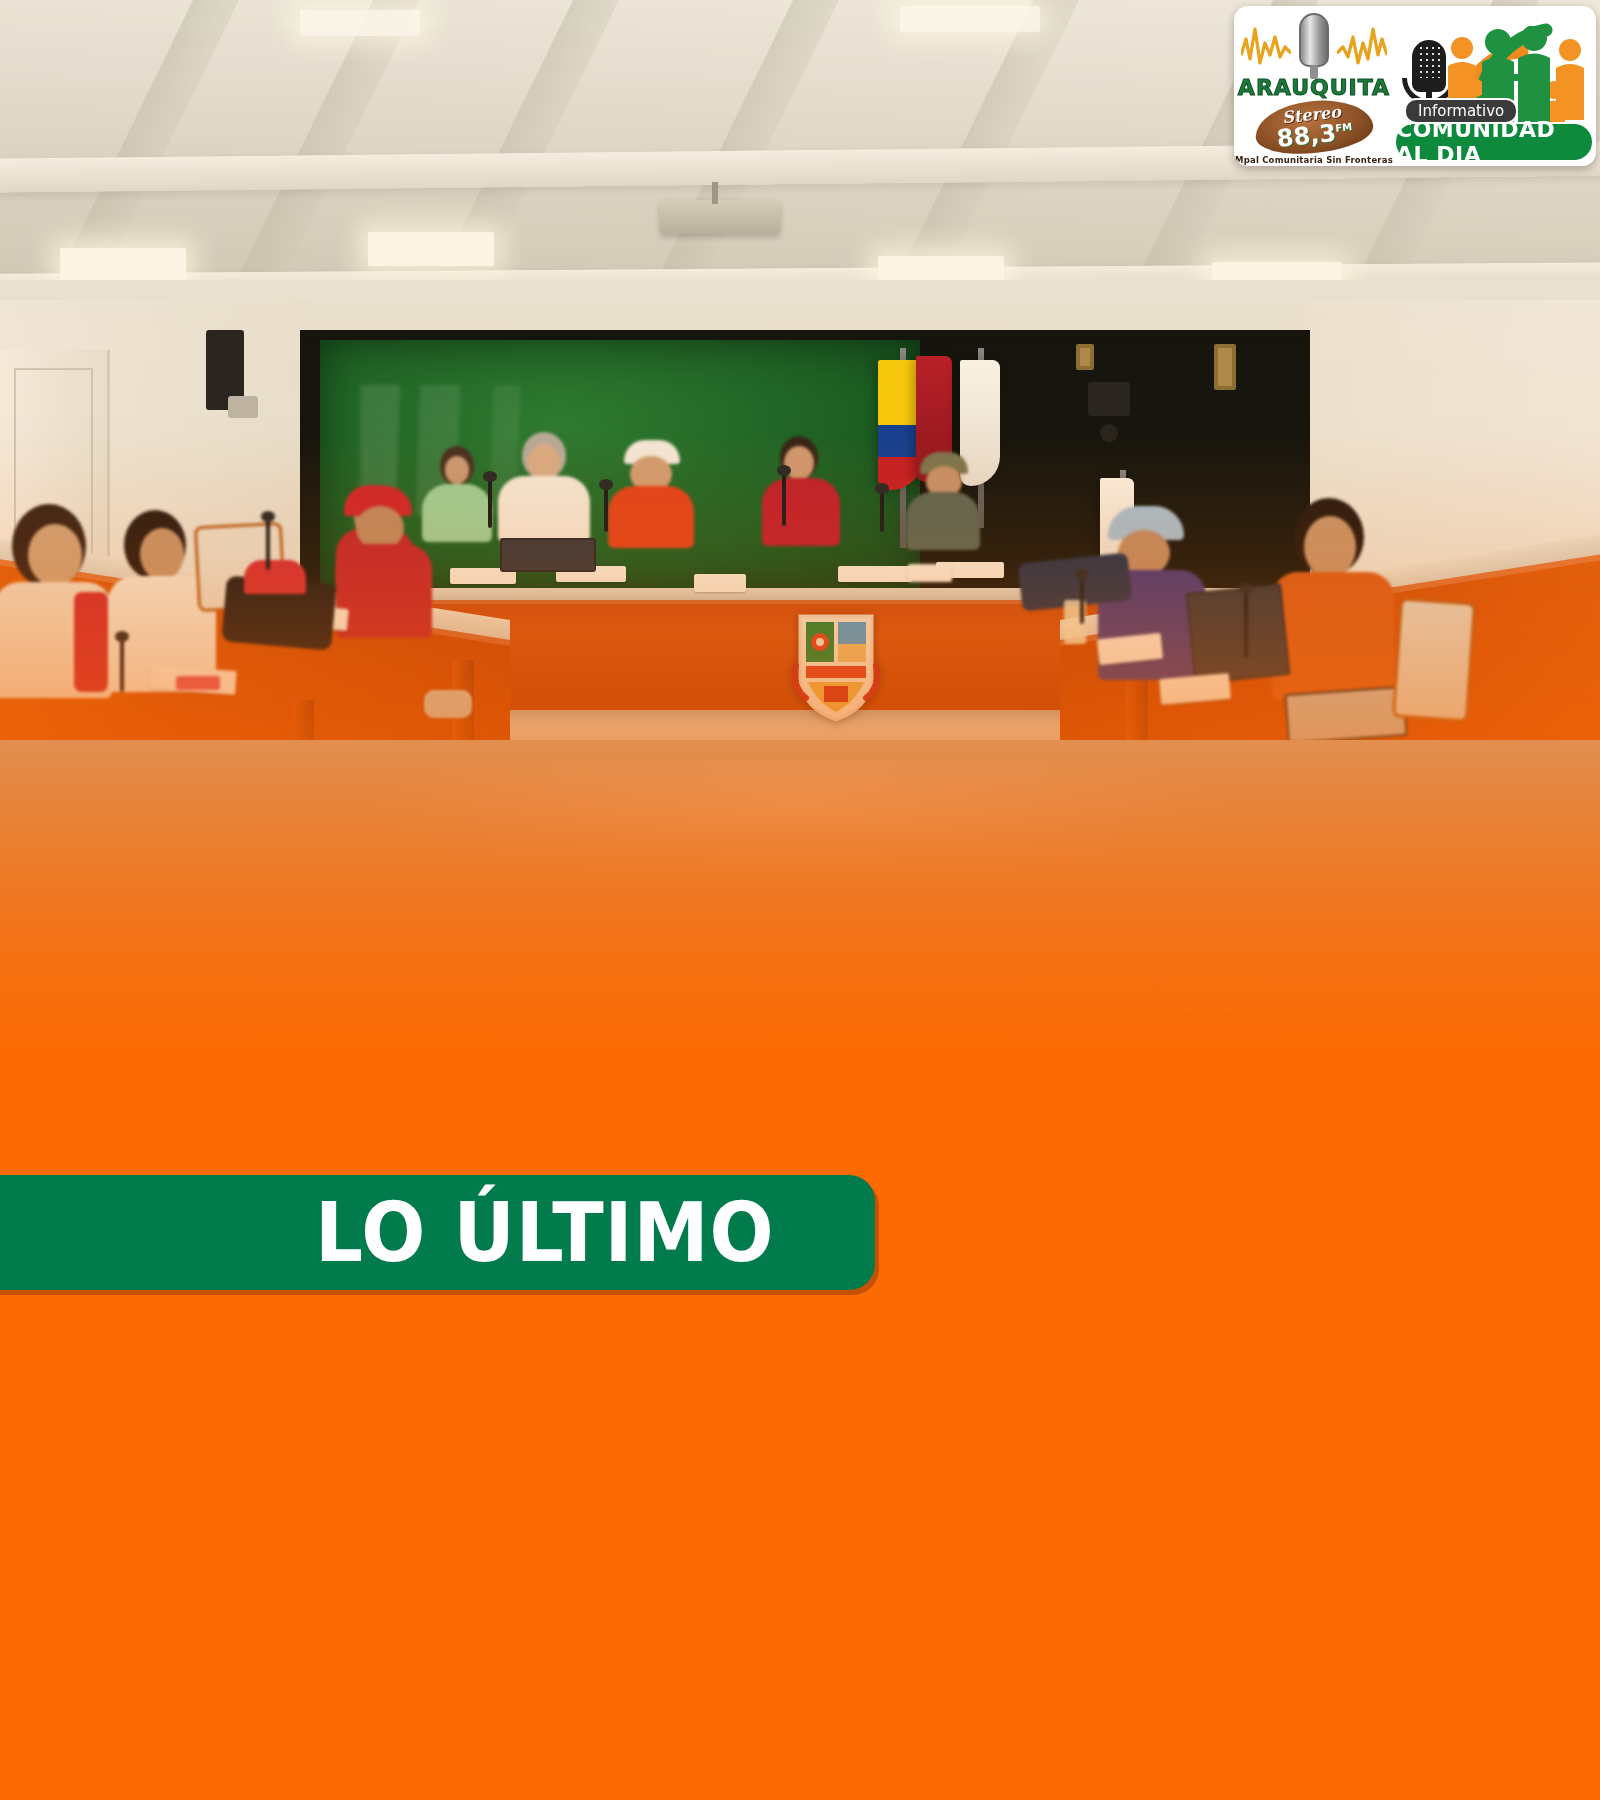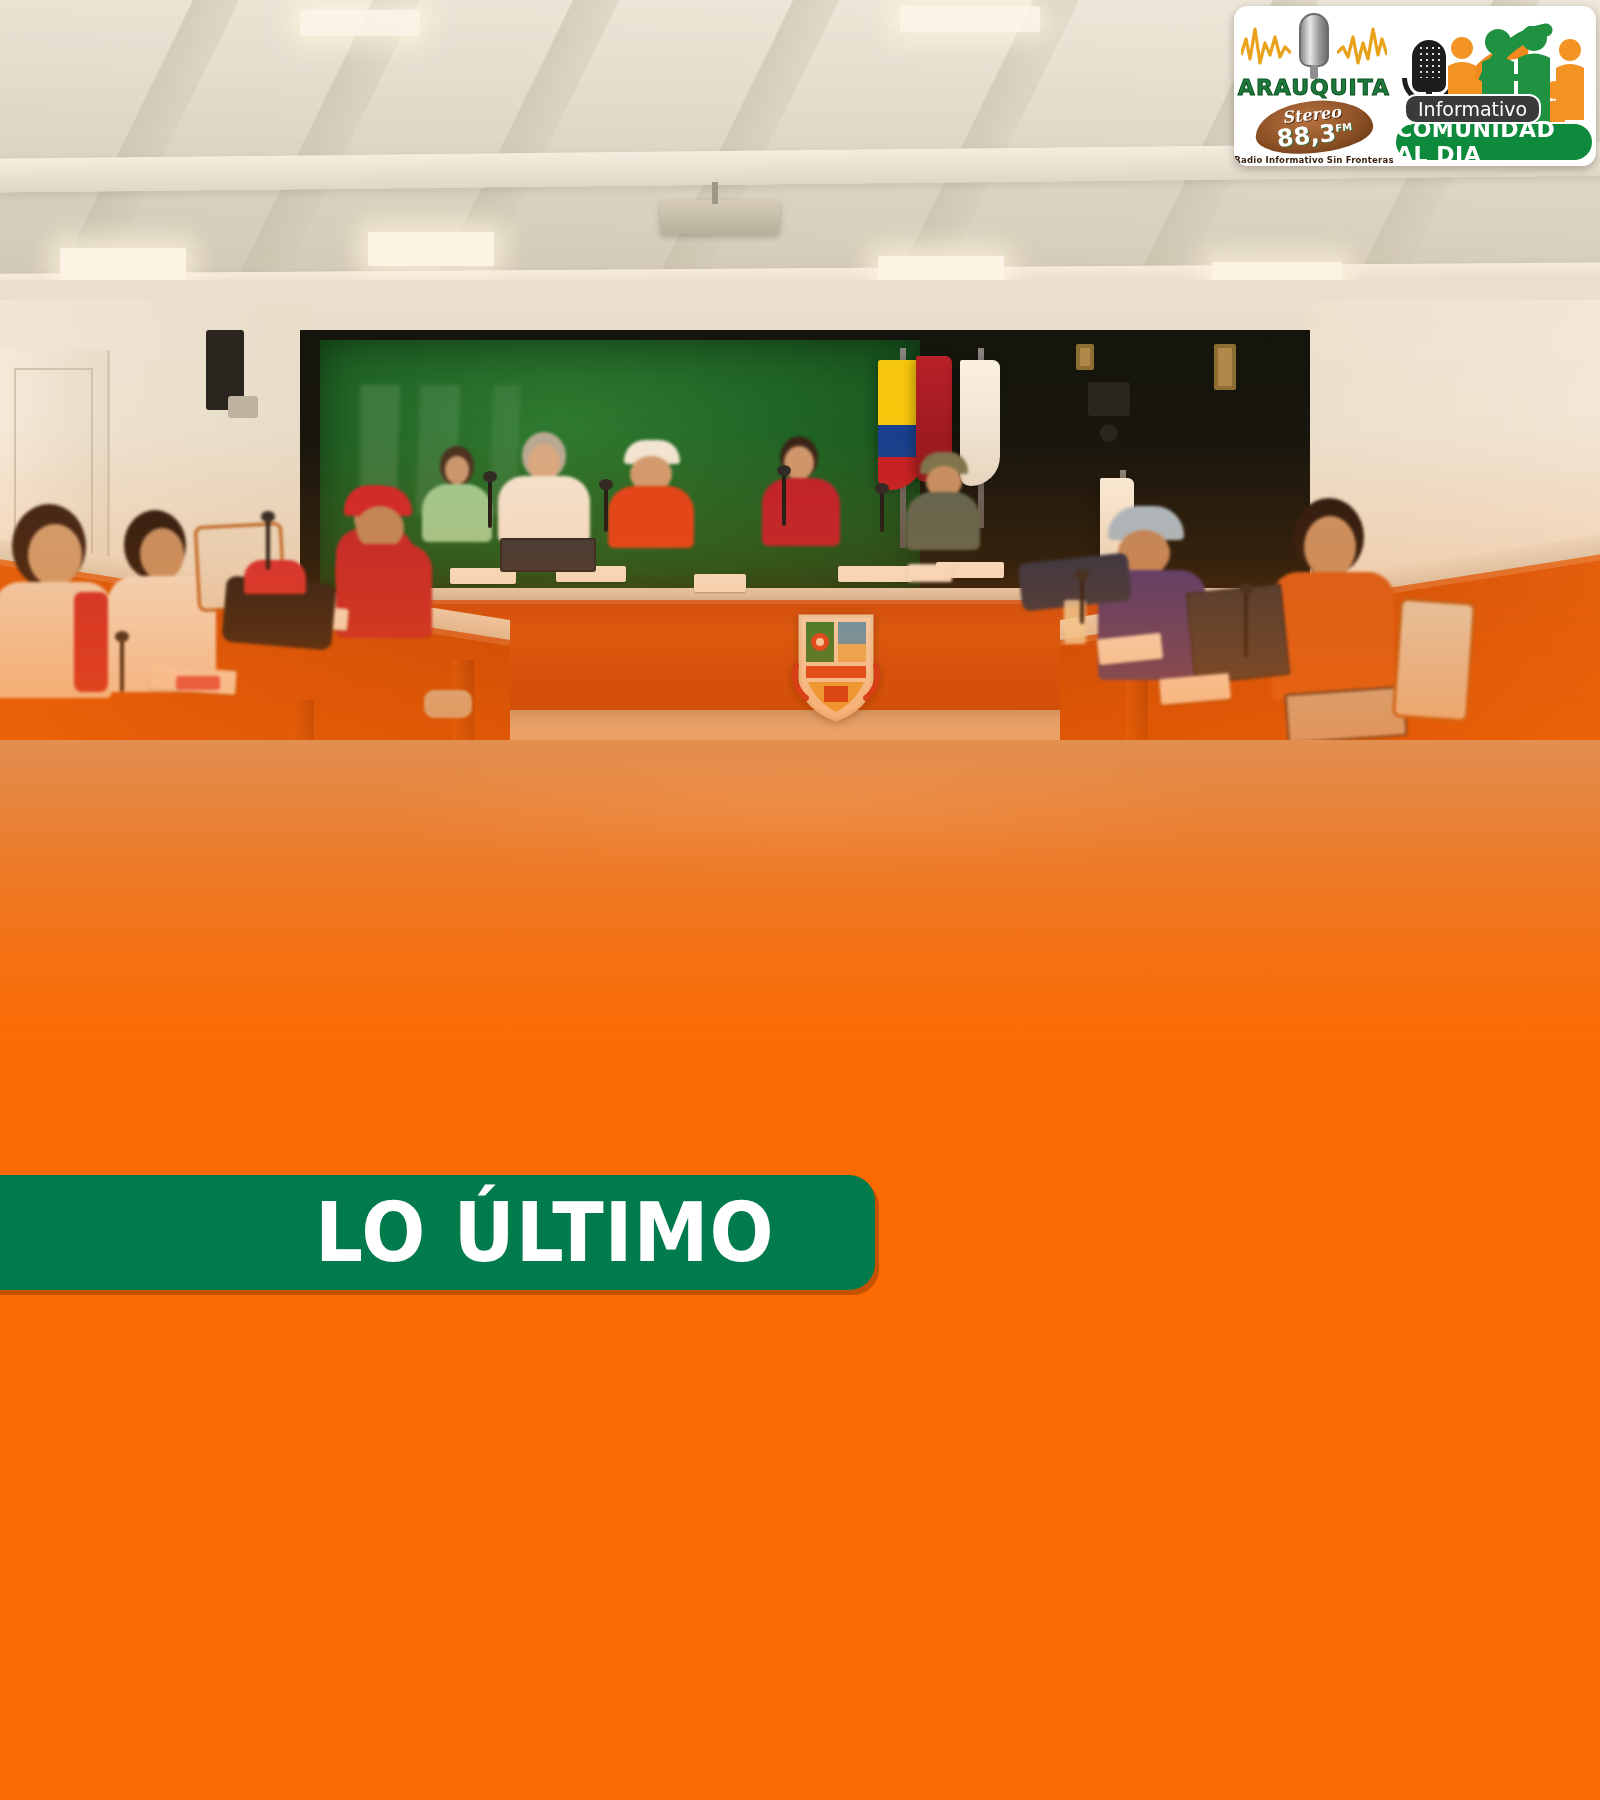--- a/index.html
+++ b/index.html
@@ -277,21 +277,21 @@
   .micro-stand{
     position:absolute; left:50%; top:58px; transform:translateX(-50%);
     width:8px; height:14px; background:#8f8f8f; border-radius:2px;
   }
   .wave{ position:absolute; top:18px; }
   .wave svg{ display:block; }
 
   .info-pill{
     position:absolute; left:10px; bottom:42px;
     background:#3a3a3a; color:#fff;
-    font-family:"DejaVu Sans", sans-serif; font-size:19px;
+    font-family:"DejaVu Sans", sans-serif; font-size:15px;
     padding:2px 12px; border-radius:12px; border:2px solid #fff;
     z-index:3;
   }
   .comunidad-bar{
     position:absolute; left:2px; right:2px; bottom:6px; height:36px;
     background:#0e8a3c; border-radius:18px;
     display:flex; align-items:center; justify-content:center;
     z-index:2;
   }
   .comunidad-bar span{
@@ -564,21 +564,21 @@
         <div class="micro"></div>
         <div class="micro-stand"></div>
       </div>
       <div class="brandname">ARAUQUITA</div>
       <div class="cocoa">
         <div class="cocoa-stereo">Stereo</div>
         <div class="cocoa-freq">
           <span>88,3</span><span class="fm">FM</span>
         </div>
       </div>
-      <div class="tagline">Radio Informativo Sin Fronteras</div>
+      <div class="tagline">Mpal Comunitaria Sin Fronteras</div>
     </div>
 
     <div class="logo-right">
       <div class="signal">
         <svg width="110" height="104" viewBox="0 0 110 104">
           <path d="M8 96 A 34 34 0 0 1 42 62" fill="none" stroke="#1f9140" stroke-width="13" stroke-linecap="round"></path>
           <path d="M20 96 A 56 56 0 0 1 76 40" fill="none" stroke="#f08a1e" stroke-width="13" stroke-linecap="round"></path>
           <path d="M34 96 A 80 80 0 0 1 100 18" fill="none" stroke="#1f9140" stroke-width="13" stroke-linecap="round"></path>
         </svg>
       </div>

